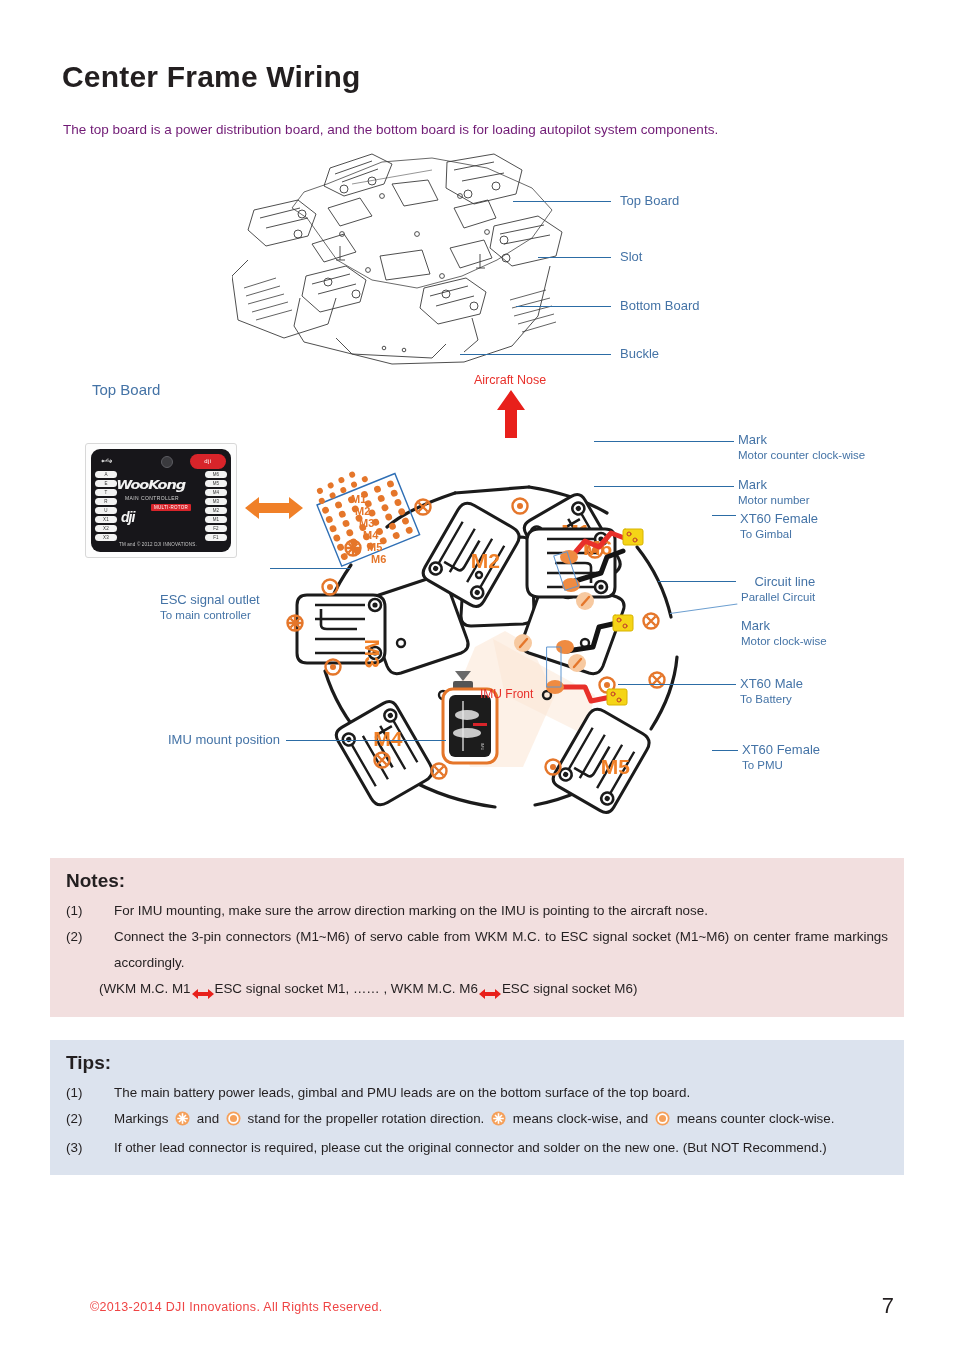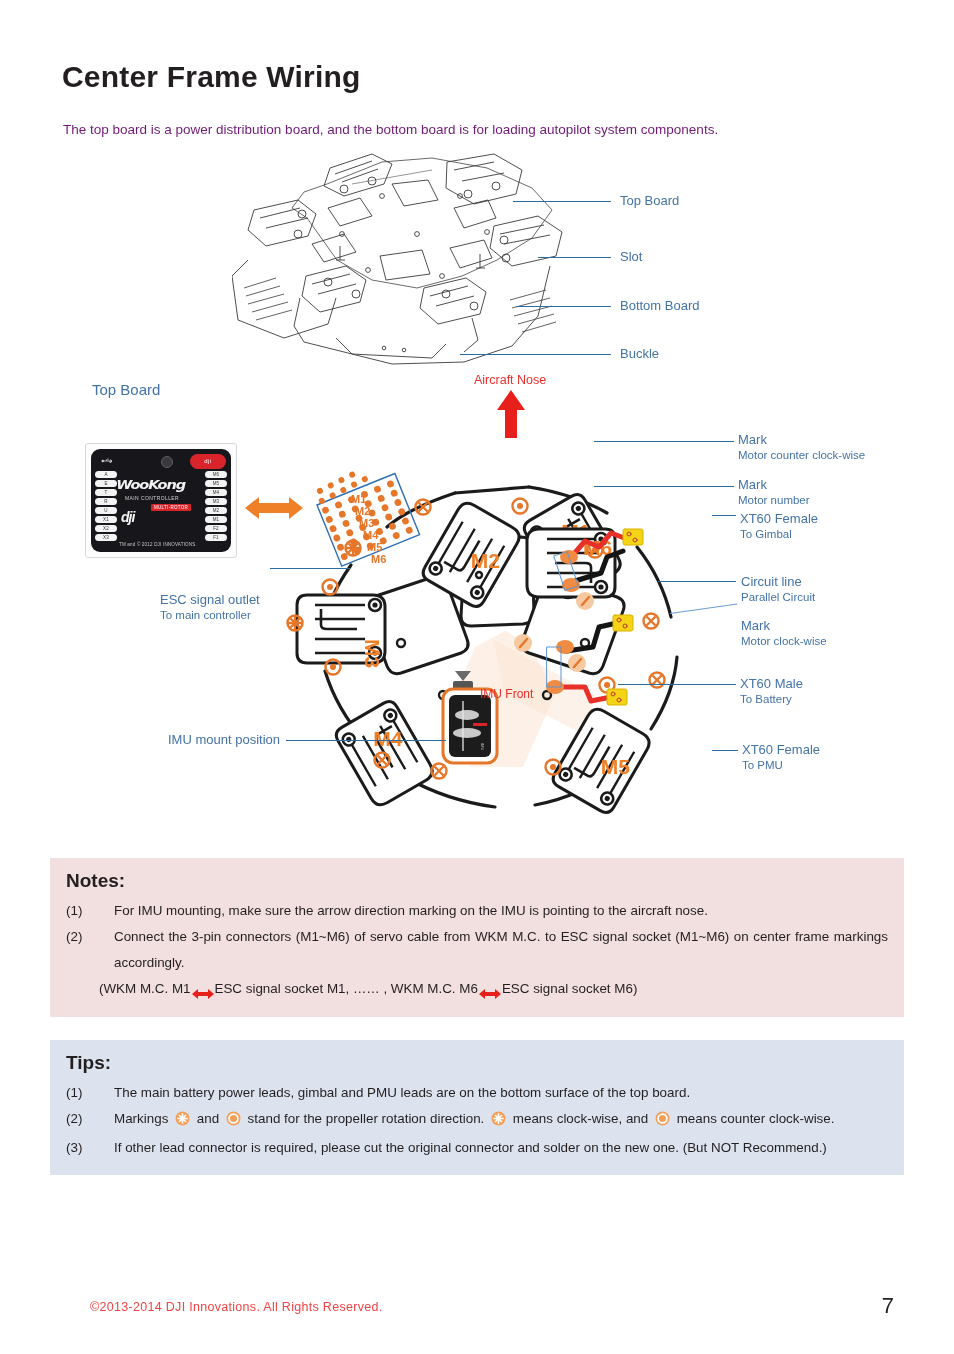--- a/index.html
+++ b/index.html
@@ -561,21 +561,21 @@
     <span class="sub">Motor number</span>
   </div>
 
   <div class="leader" style="left:712px; top:515px; width:24px;"></div>
   <div class="lbl" style="left:740px; top:511px;">
     <span>XT60 Female</span>
     <span class="sub">To Gimbal</span>
   </div>
 
   <div class="leader" style="left:658px; top:581px; width:78px;"></div>
-  <div class="lbl" style="left:741px; top:574px;">
+  <div class="lbl" style="left:741px; top:574px;text-align:right;">
     <span>Circuit line</span>
     <span class="sub">Parallel Circuit</span>
   </div>
 
   <div class="leader thin" style="left:670px; top:613px; width:68px; transform:rotate(-8deg); transform-origin:left center;"></div>
   <div class="lbl" style="left:741px; top:618px;">
     <span>Mark</span>
     <span class="sub">Motor clock-wise</span>
   </div>
 

